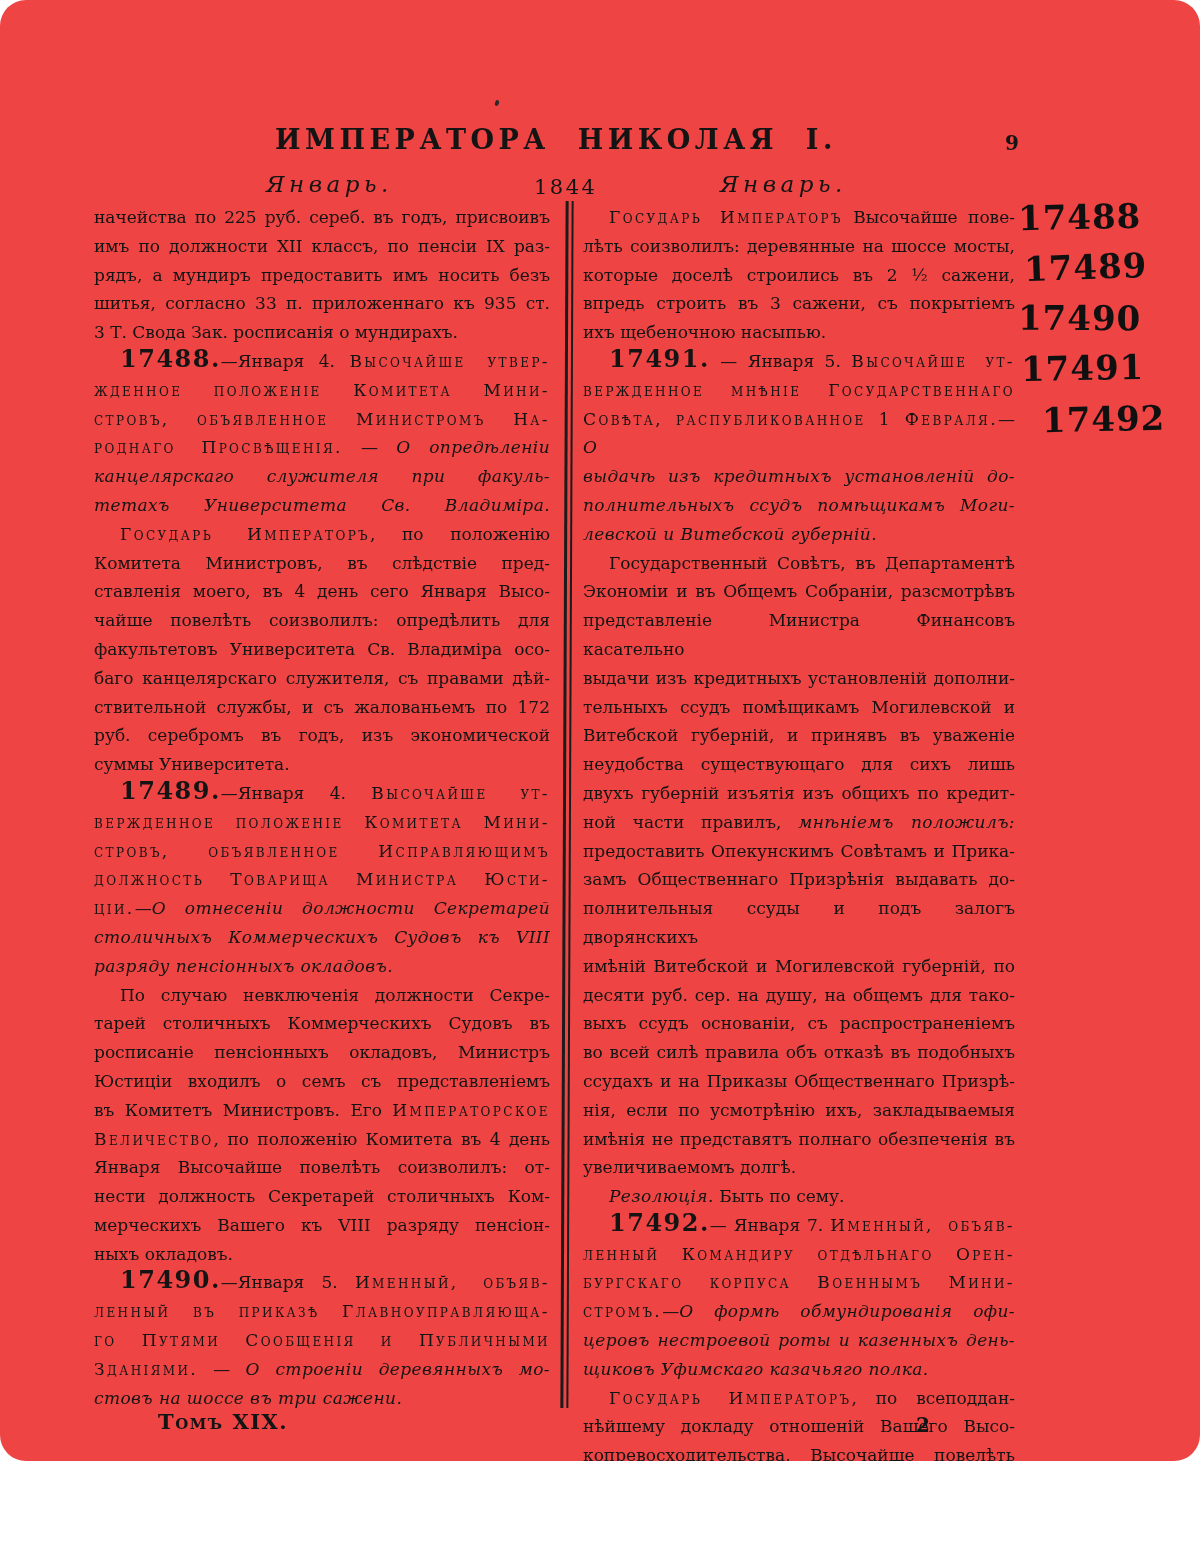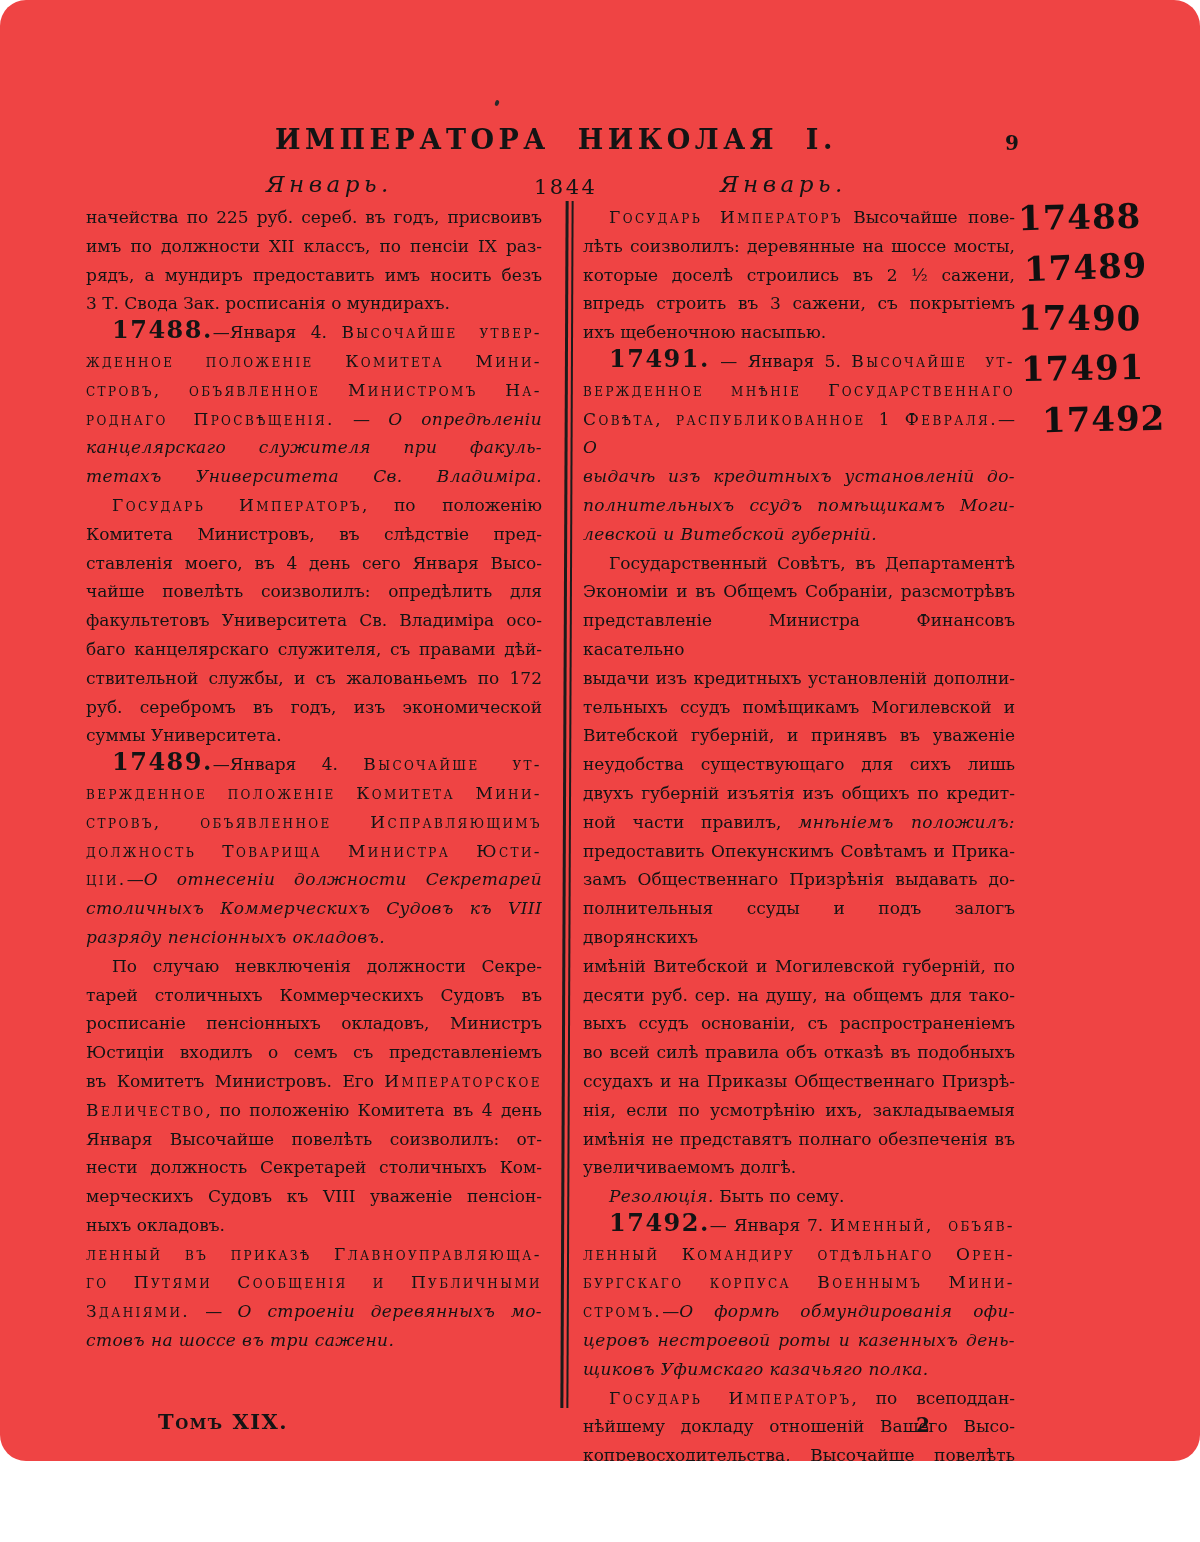--- a/index.html
+++ b/index.html
@@ -49,21 +49,21 @@
     width: 3px; height: 1207px; background: #1b1b1b;
     transform: rotate(0.25deg);
   }
   .divider-b {
     position: absolute; left: 569px; top: 201px;
     width: 1.5px; height: 1207px; background: #1b1b1b;
     transform: rotate(0.25deg);
   }
 
   .col { position: absolute; top: 203px; }
-  .col-left  { left: 86px; width: 456px; }
+  .col-left  { left: 94px; width: 456px; }
   .col-right { left: 583px; width: 432px; }
 
   .tline {
     font-size: 17px;
     line-height: 28.8px;
     text-justify: inter-word;
   }
   .tline.just { text-align: justify; text-align-last: justify; }
   .tline.ind  { text-indent: 26px; }
 
@@ -117,20 +117,21 @@
 
   <div class="running-month month-right">Январь.</div>
 
   <div class="divider-a"></div>
   <div class="divider-b"></div>
 
   <div class="col col-left" id="col-left">
       <div class="tline just"><span class="seg-n">начейства по 225 руб. сереб. въ годъ, присвоивъ</span></div>
       <div class="tline just"><span class="seg-n">имъ по должности XII классъ, по пенсіи IX раз-</span></div>
       <div class="tline just"><span class="seg-n">рядъ, а мундиръ предоставить имъ носить безъ</span></div>
+      <div class="tline just"><span class="seg-n">шитья, согласно 33 п. приложеннаго къ 935 ст.</span></div>
       <div class="tline"><span class="seg-n">3 Т. Свода Зак. росписанія о мундирахъ.</span></div>
       <div class="tline just ind"><span class="seg-num">17488.</span><span class="seg-n">—Января 4. </span><span class="seg-sc">Высочайше утвер-</span></div>
       <div class="tline just"><span class="seg-sc">жденное положеніе Комитета Мини-</span></div>
       <div class="tline just"><span class="seg-sc">стровъ, объявленное Министромъ На-</span></div>
       <div class="tline just"><span class="seg-sc">роднаго Просвѣщенія.</span><span class="seg-n"> — </span><span class="seg-it">О опредѣленіи</span></div>
       <div class="tline just"><span class="seg-it">канцелярскаго служителя при факуль-</span></div>
       <div class="tline just"><span class="seg-it">тетахъ Университета Св. Владиміра.</span></div>
       <div class="tline just ind"><span class="seg-sc">Государь Императоръ</span><span class="seg-n">, по положенію</span></div>
       <div class="tline just"><span class="seg-n">Комитета Министровъ, въ слѣдствіе пред-</span></div>
       <div class="tline just"><span class="seg-n">ставленія моего, въ 4 день сего Января Высо-</span></div>
@@ -148,22 +149,23 @@
       <div class="tline just"><span class="seg-it">столичныхъ Коммерческихъ Судовъ къ VIII</span></div>
       <div class="tline"><span class="seg-it">разряду пенсіонныхъ окладовъ.</span></div>
       <div class="tline just ind"><span class="seg-n">По случаю невключенія должности Секре-</span></div>
       <div class="tline just"><span class="seg-n">тарей столичныхъ Коммерческихъ Судовъ въ</span></div>
       <div class="tline just"><span class="seg-n">росписаніе пенсіонныхъ окладовъ, Министръ</span></div>
       <div class="tline just"><span class="seg-n">Юстиціи входилъ о семъ съ представленіемъ</span></div>
       <div class="tline just"><span class="seg-n">въ Комитетъ Министровъ. Его </span><span class="seg-sc">Императорское</span></div>
       <div class="tline just"><span class="seg-sc">Величество</span><span class="seg-n">, по положенію Комитета въ 4 день</span></div>
       <div class="tline just"><span class="seg-n">Января Высочайше повелѣть соизволилъ: от-</span></div>
       <div class="tline just"><span class="seg-n">нести должность Секретарей столичныхъ Ком-</span></div>
-      <div class="tline just"><span class="seg-n">мерческихъ Судовъ къ VIII уваженіе пенсіон-</span></div>
+      <div class="tline just"><span class="seg-n">мерческихъ Вашего къ VIII разряду пенсіон-</span></div>
       <div class="tline"><span class="seg-n">ныхъ окладовъ.</span></div>
+      <div class="tline just ind"><span class="seg-num">17490.</span><span class="seg-n">—Января 5. </span><span class="seg-sc">Именный, объяв-</span></div>
       <div class="tline just"><span class="seg-sc">ленный въ приказѣ Главноуправляюща-</span></div>
       <div class="tline just"><span class="seg-sc">го Путями Сообщенія и Публичными</span></div>
       <div class="tline just"><span class="seg-sc">Зданіями.</span><span class="seg-n"> — </span><span class="seg-it">О строеніи деревянныхъ мо-</span></div>
       <div class="tline"><span class="seg-it">стовъ на шоссе въ три сажени.</span></div>
     </div>
 
   <div class="col col-right" id="col-right">
       <div class="tline just ind"><span class="seg-sc">Государь Императоръ</span><span class="seg-n"> Высочайше пове-</span></div>
       <div class="tline just"><span class="seg-n">лѣть соизволилъ: деревянные на шоссе мосты,</span></div>
       <div class="tline just"><span class="seg-n">которые доселѣ строились въ 2 ½ сажени,</span></div>

